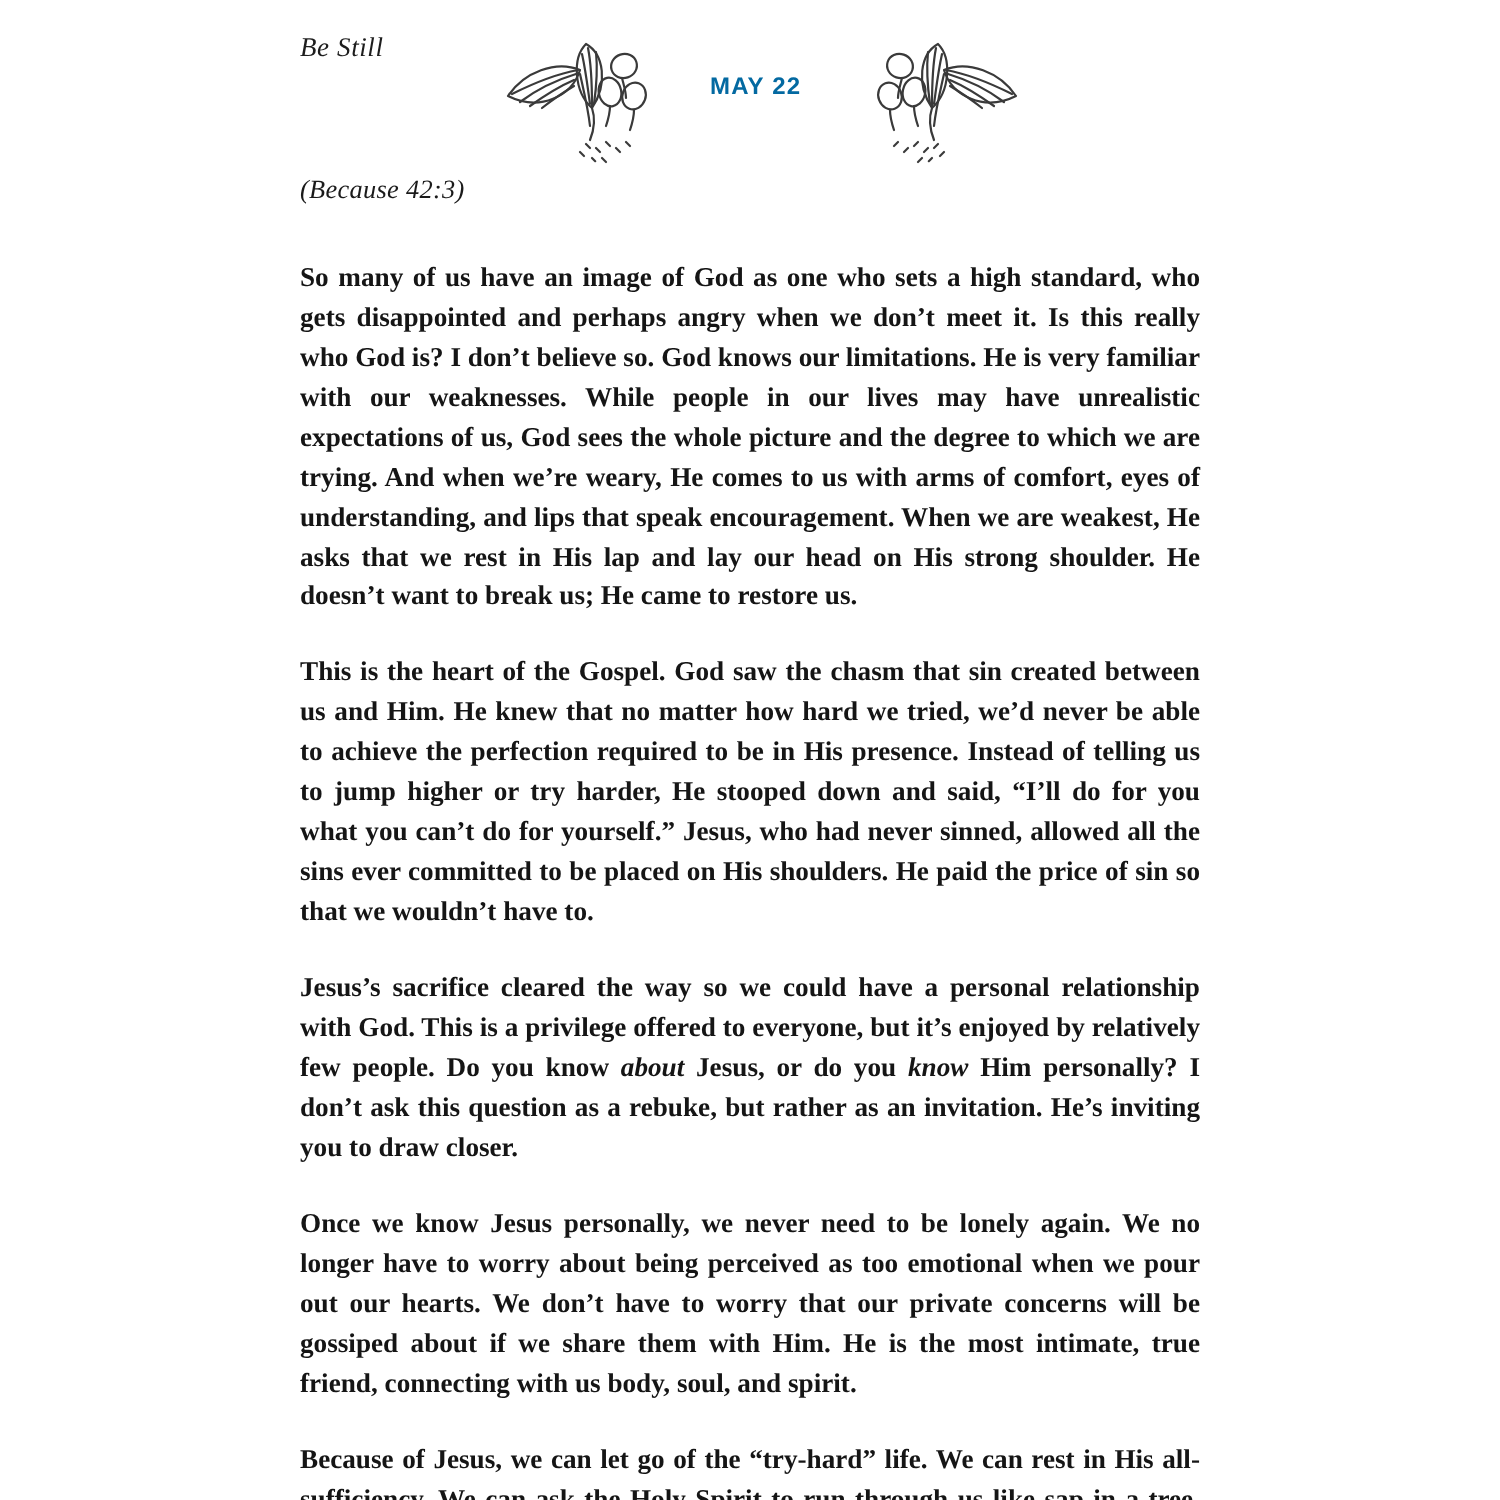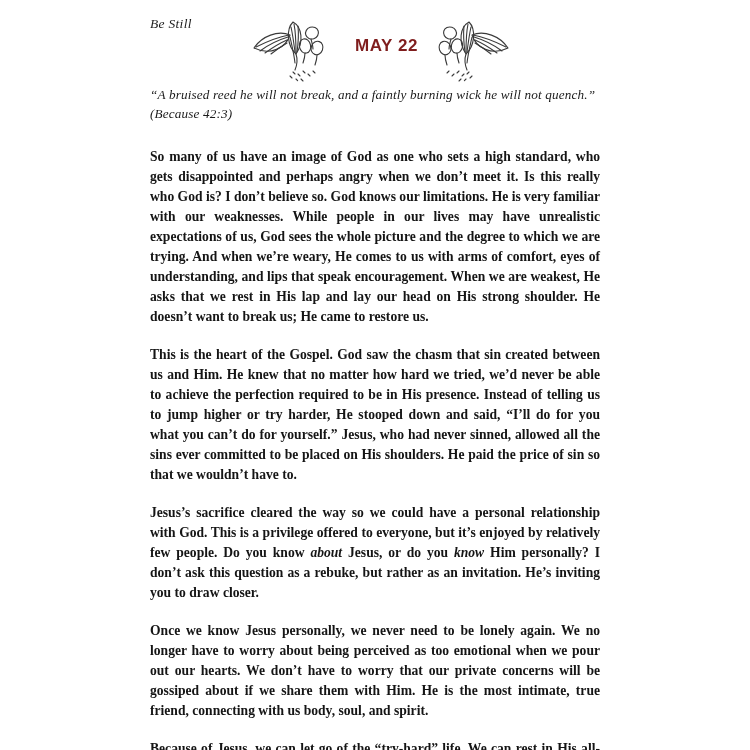--- a/index.html
+++ b/index.html
@@ -43,23 +43,23 @@
     color: #1d1d1d;
     white-space: nowrap;
   }
 
   .date-label {
     position: absolute;
     left: 355px;
     top: 36px;
     font-family: "Liberation Sans", "DejaVu Sans", sans-serif;
     font-weight: bold;
-    font-size: 17px;
+    font-size: 12px;
     letter-spacing: 0.6px;
-    color: #7f1d1d;
+    color: #0369a1;
     white-space: nowrap;
   }
 
   .sprig {
     position: absolute;
     top: 10px;
     width: 90px;
     height: 74px;
   }
   .sprig.left  { left: 246px; }
@@ -175,21 +175,20 @@
         <path d="M67 61 l2 2"></path>
         <path d="M50 69 l1.6 1.6"></path>
       </svg>
     </div>
 
   </div>
 
   <div class="column">
 
     <div class="verse">
-      <span>“A bruised reed he will not break, and a faintly burning wick he will not quench.”</span>
       <span class="ref">(Because 42:3)</span>
     </div>
 
     <div class="body-block">
 
       <p class="body">So many of us have an image of God as one who sets a high standard, who gets disappointed and perhaps angry when we don’t meet it. Is this really who God is? I don’t believe so. God knows our limitations. He is very familiar with our weaknesses. While people in our lives may have unrealistic expectations of us, God sees the whole picture and the degree to which we are trying. And when we’re weary, He comes to us with arms of comfort, eyes of understanding, and lips that speak encouragement. When we are weakest, He asks that we rest in His lap and lay our head on His strong shoulder. He doesn’t want to break us; He came to restore us.</p>
 
       <p class="body">This is the heart of the Gospel. God saw the chasm that sin created between us and Him. He knew that no matter how hard we tried, we’d never be able to achieve the perfection required to be in His presence. Instead of telling us to jump higher or try harder, He stooped down and said, “I’ll do for you what you can’t do for yourself.” Jesus, who had never sinned, allowed all the sins ever committed to be placed on His shoulders. He paid the price of sin so that we wouldn’t have to.</p>
 
       <p class="body"><span>Jesus’s sacrifice cleared the way so we could have a personal relationship with God. This is a privilege offered to everyone, but it’s enjoyed by relatively few people. Do you know </span><em>about</em><span> Jesus, or do you </span><em>know</em><span> Him personally? I don’t ask this question as a rebuke, but rather as an invitation. He’s inviting you to draw closer.</span></p>

